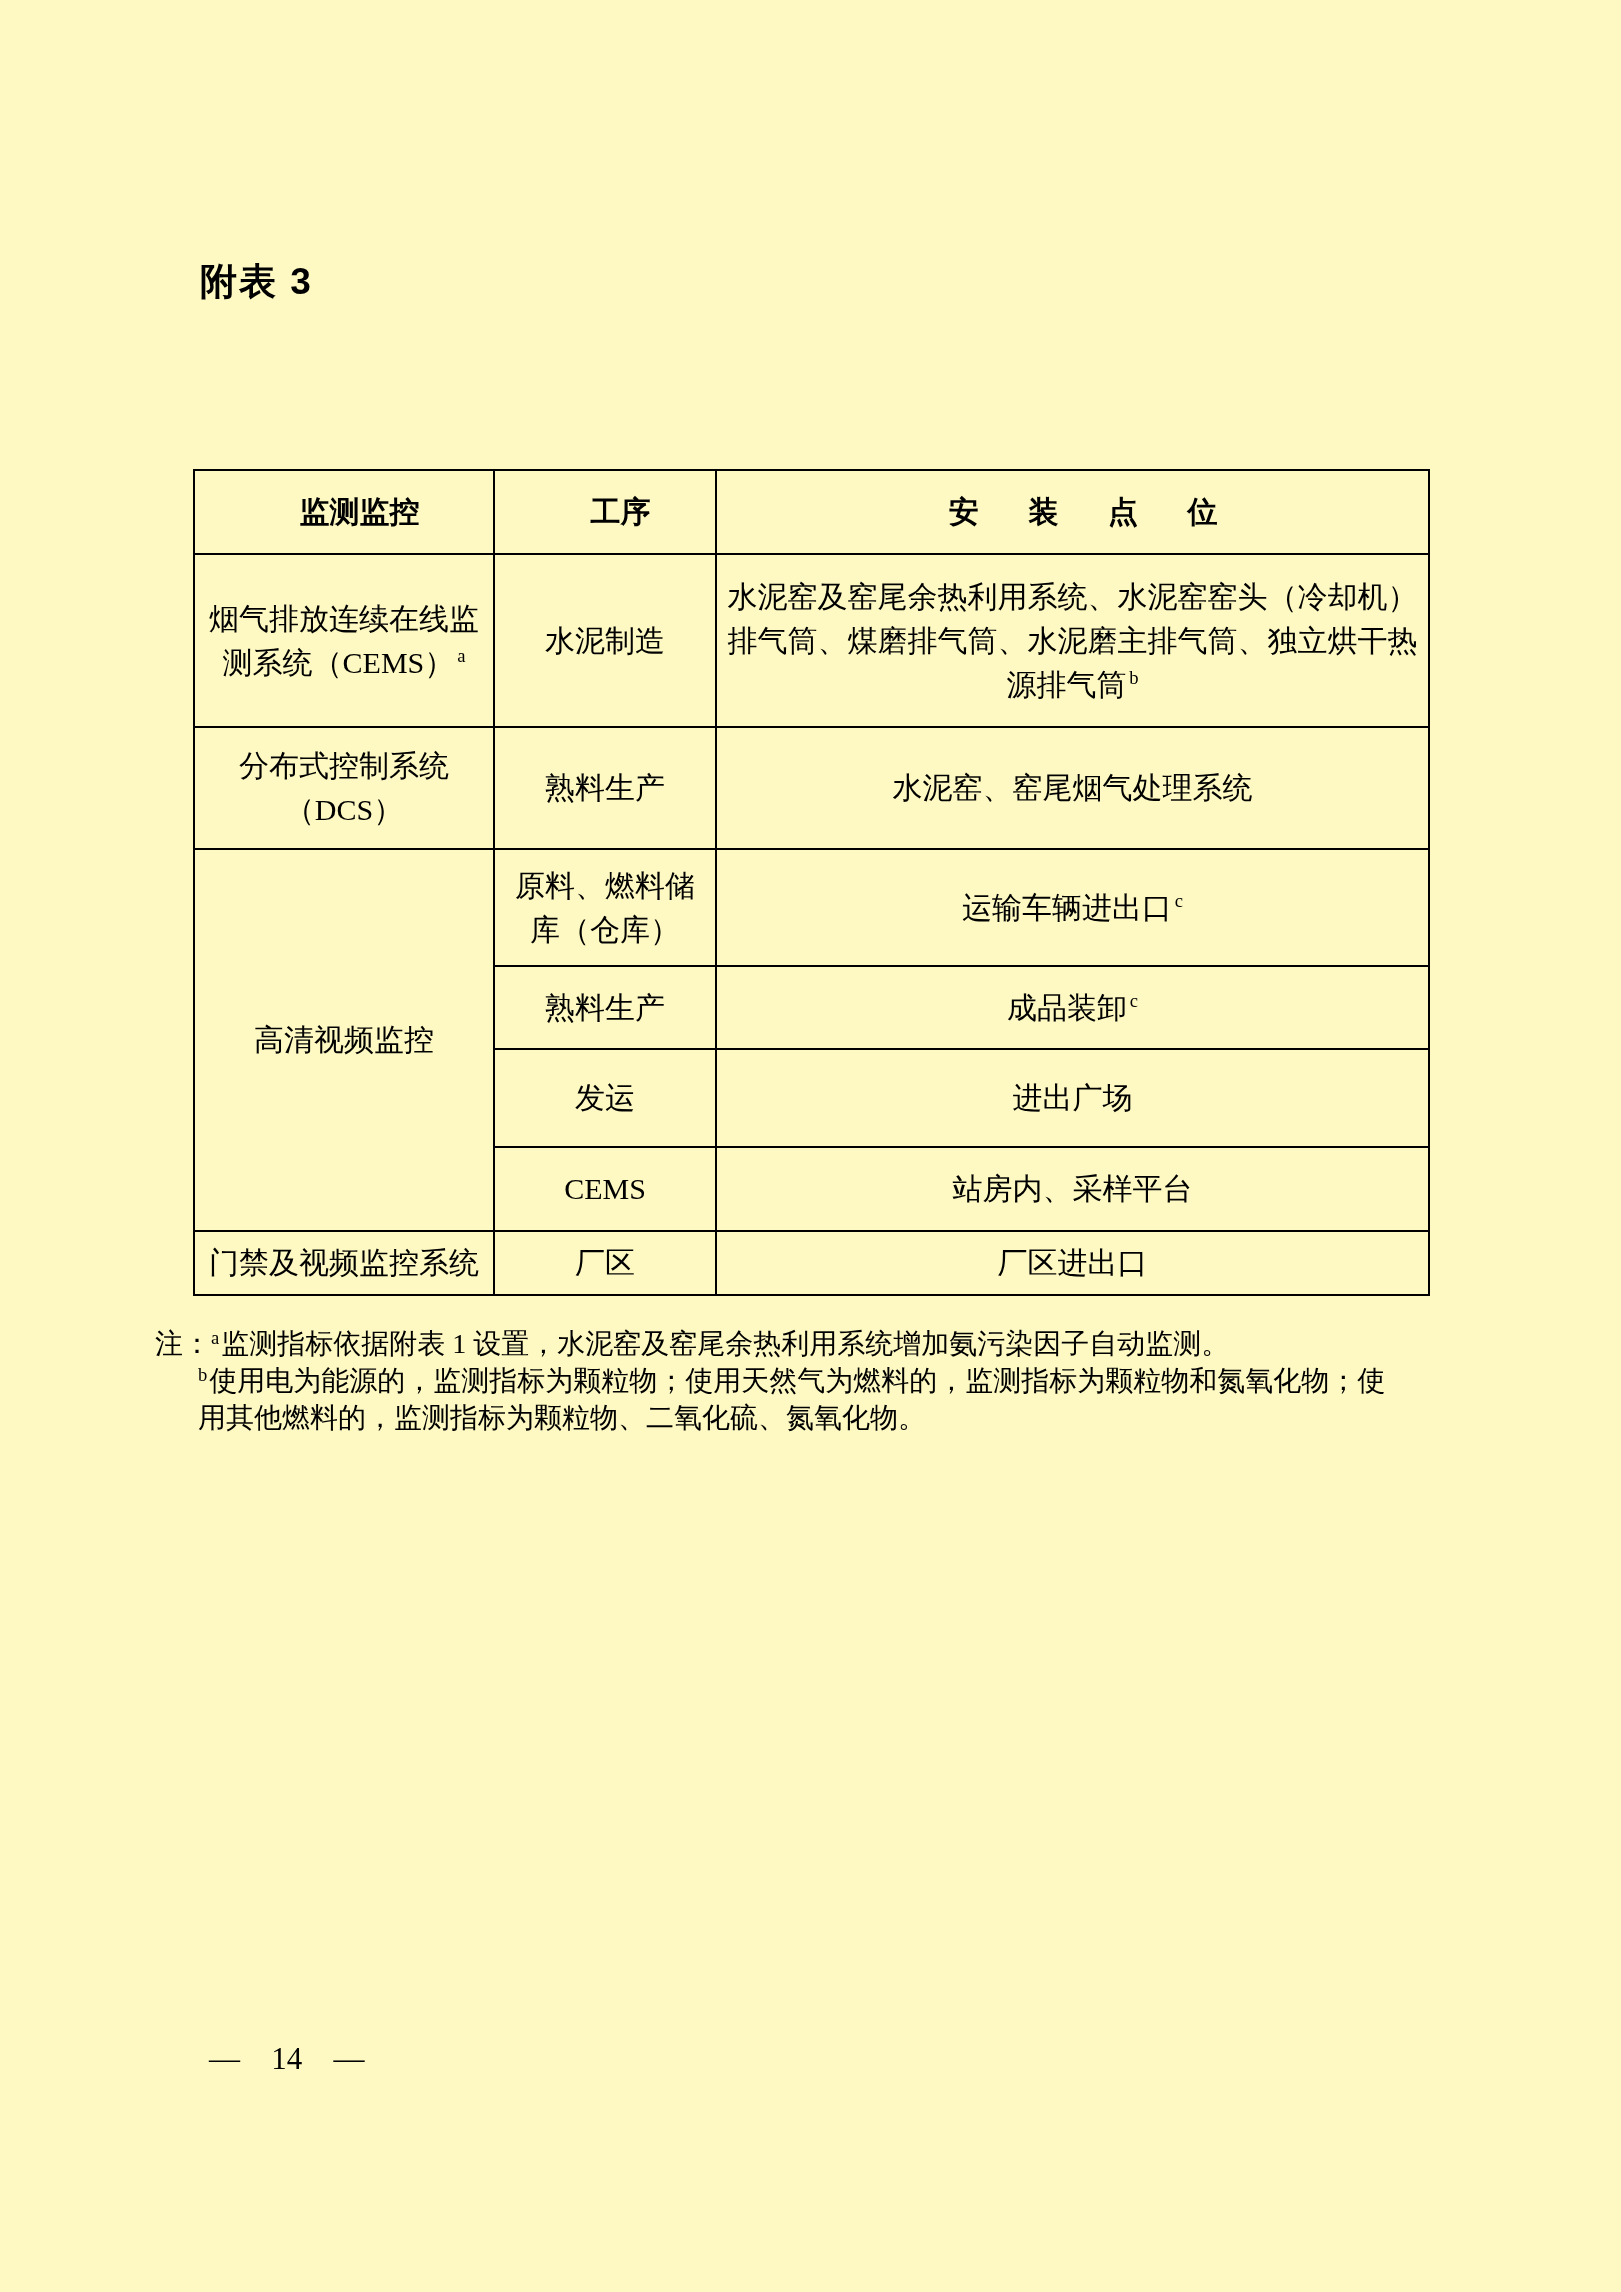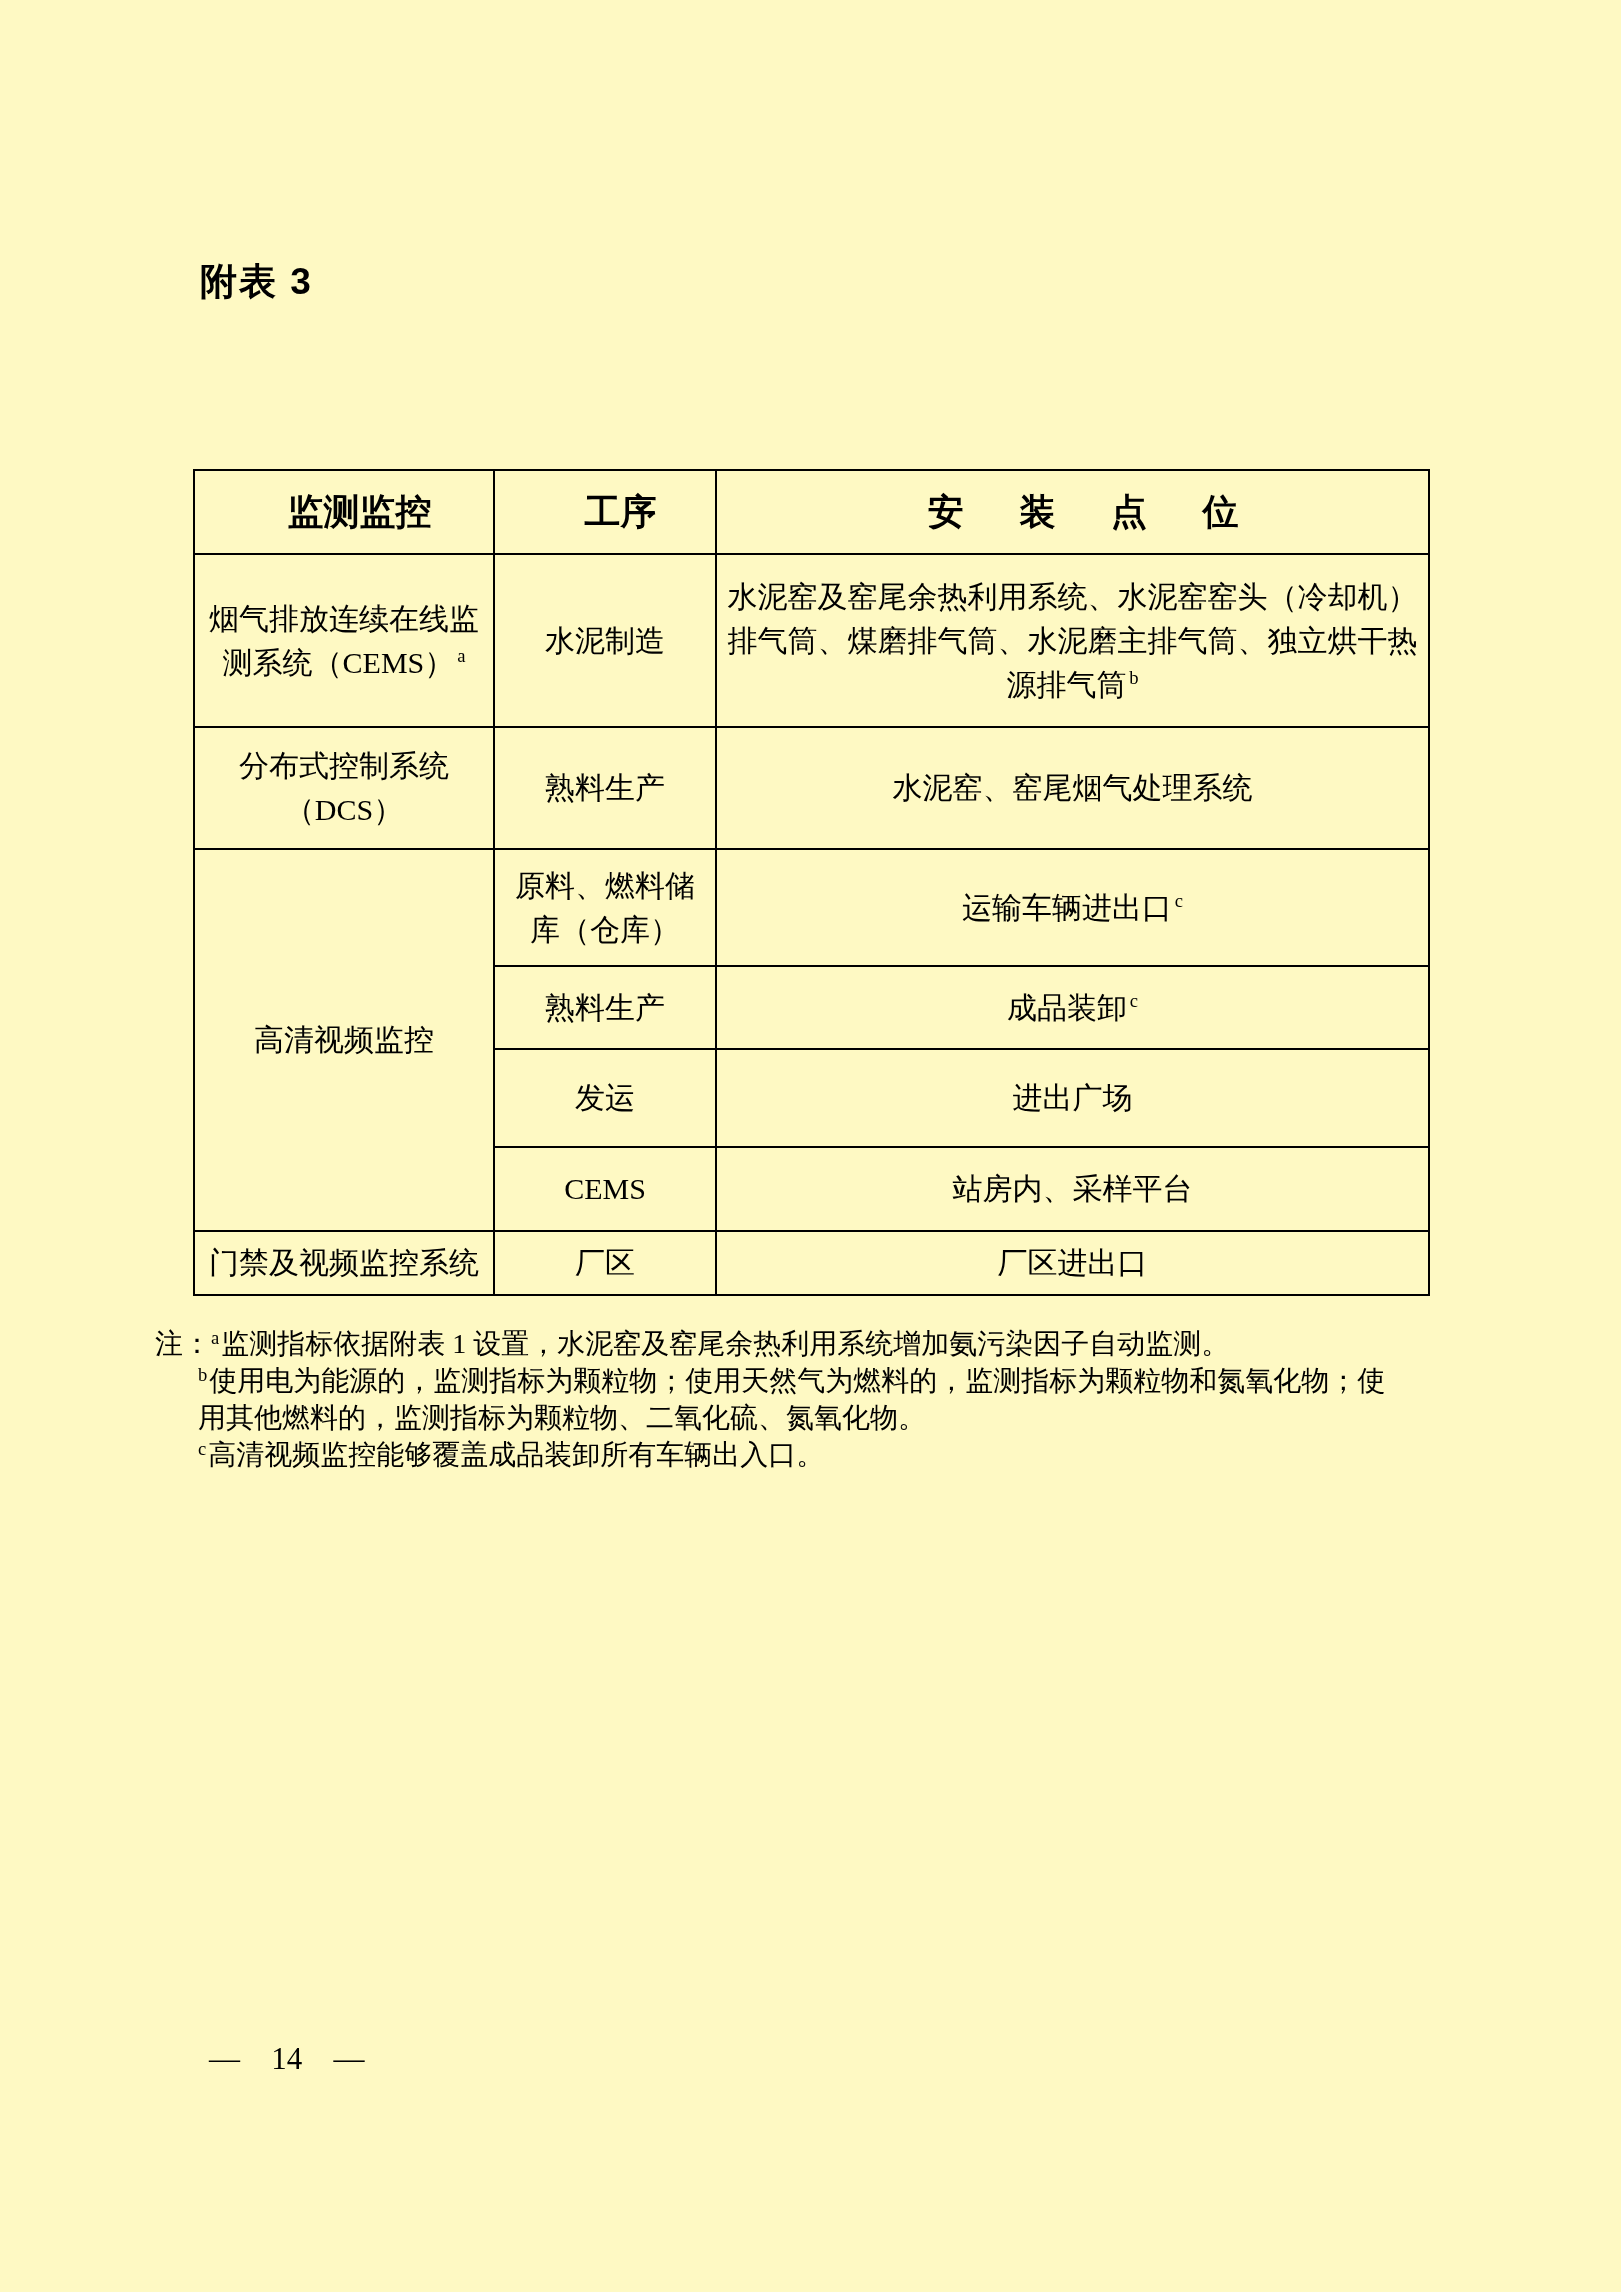--- a/index.html
+++ b/index.html
@@ -49,21 +49,21 @@
     border: 2px solid #000;
     border-top: 2.9px solid #000;
     border-bottom: 2.9px solid #000;
     vertical-align: middle;
     text-align: center;
     padding: 0 9.8px;
   }
   table.points th {
     font-family: "Liberation Sans", sans-serif;
     font-weight: bold;
-    font-size: 36px;
+    font-size: 30px;
     padding-left: 41px;
   }
   .th-location { letter-spacing: 9.8px; }
   tr.r-head  { height: 84px; }
   tr.r-cems  { height: 173px; }
   tr.r-dcs   { height: 122px; }
   tr.r-v1    { height: 117px; }
   tr.r-v2    { height: 83px; }
   tr.r-v3    { height: 98px; }
   tr.r-v4    { height: 84px; }
@@ -159,21 +159,18 @@
     </tbody>
   </table>
 
   <div class="notes">
     <div class="note-line">
       <span>注：</span><span class="sup">a</span><span>监测指标依据附表 1 设置，水泥窑及窑尾余热利用系统增加氨污染因子自动监测。</span>
     </div>
     <div class="note-line note-cont note-b">
       <span class="sup">b</span><span>使用电为能源的，监测指标为颗粒物；使用天然气为燃料的，监测指标为颗粒物和氮氧化物；使用其他燃料的，监测指标为颗粒物、二氧化硫、氮氧化物。</span>
     </div>
-    <div class="note-line note-cont">
-      <span class="sup">c</span><span>高清视频监控能够覆盖成品装卸所有车辆出入口。</span>
-    </div>
   </div>
 
   <div class="page-footer">— 14 —</div>
 
 </div>
 
 
 </body></html>

